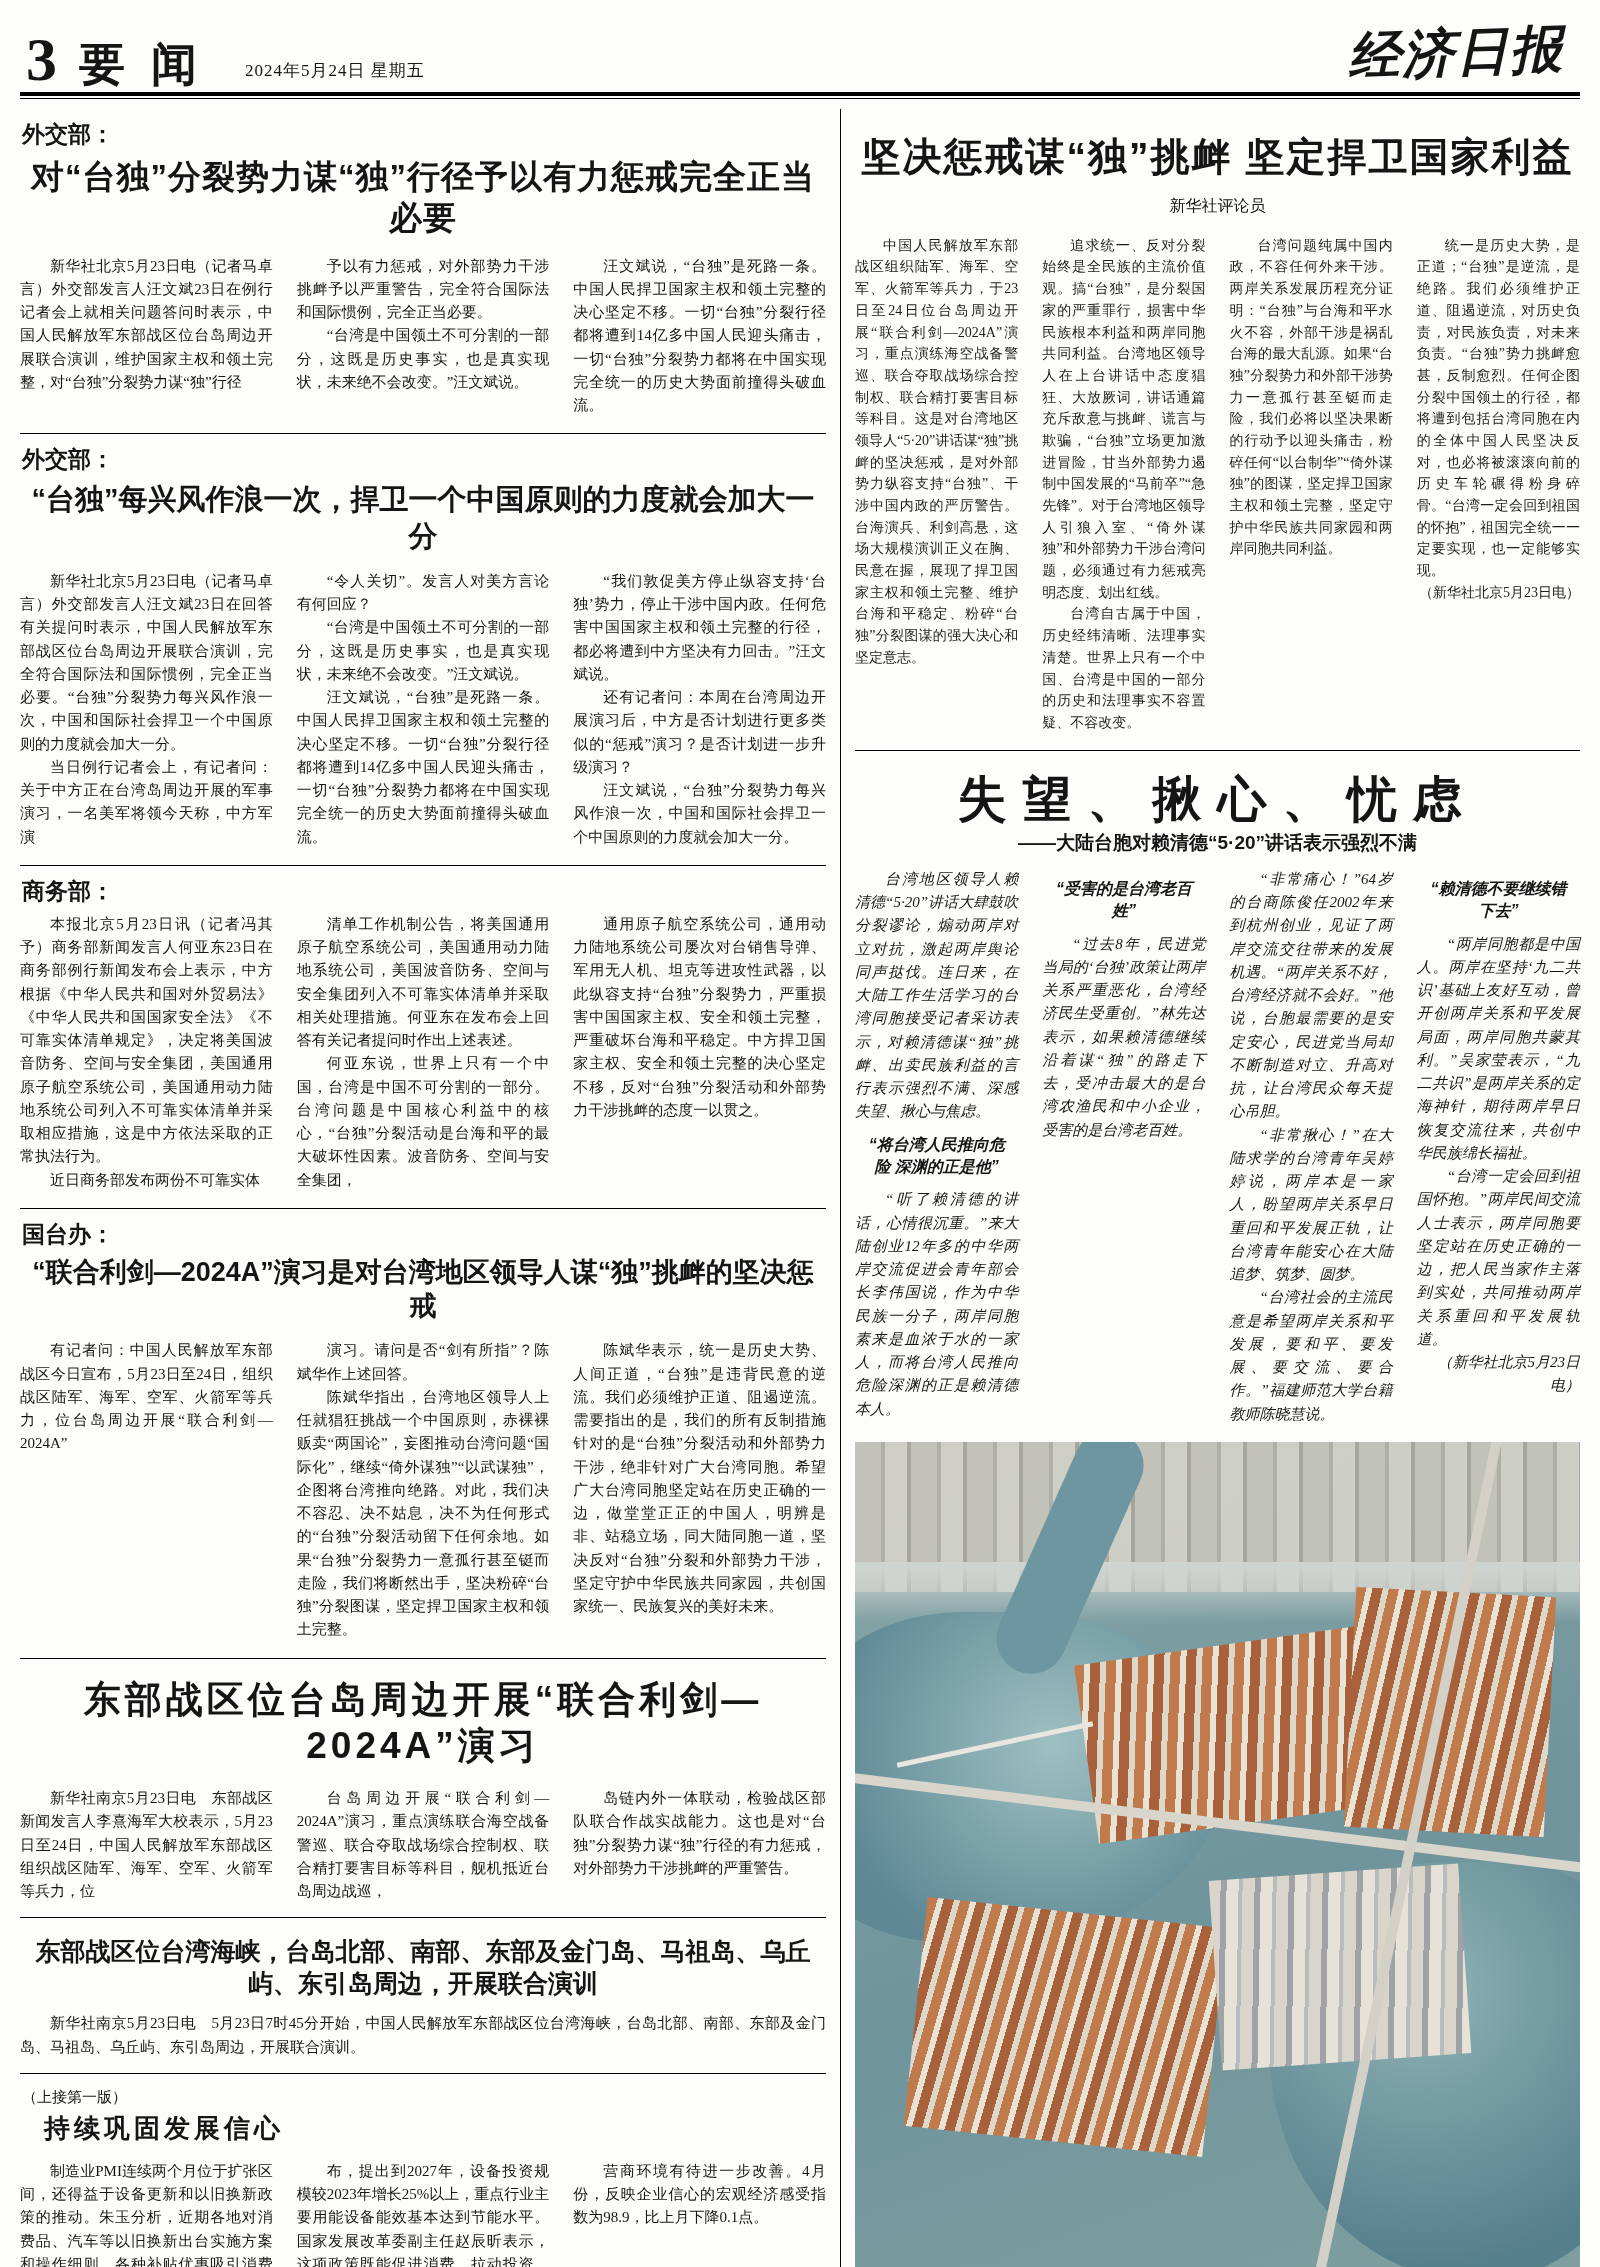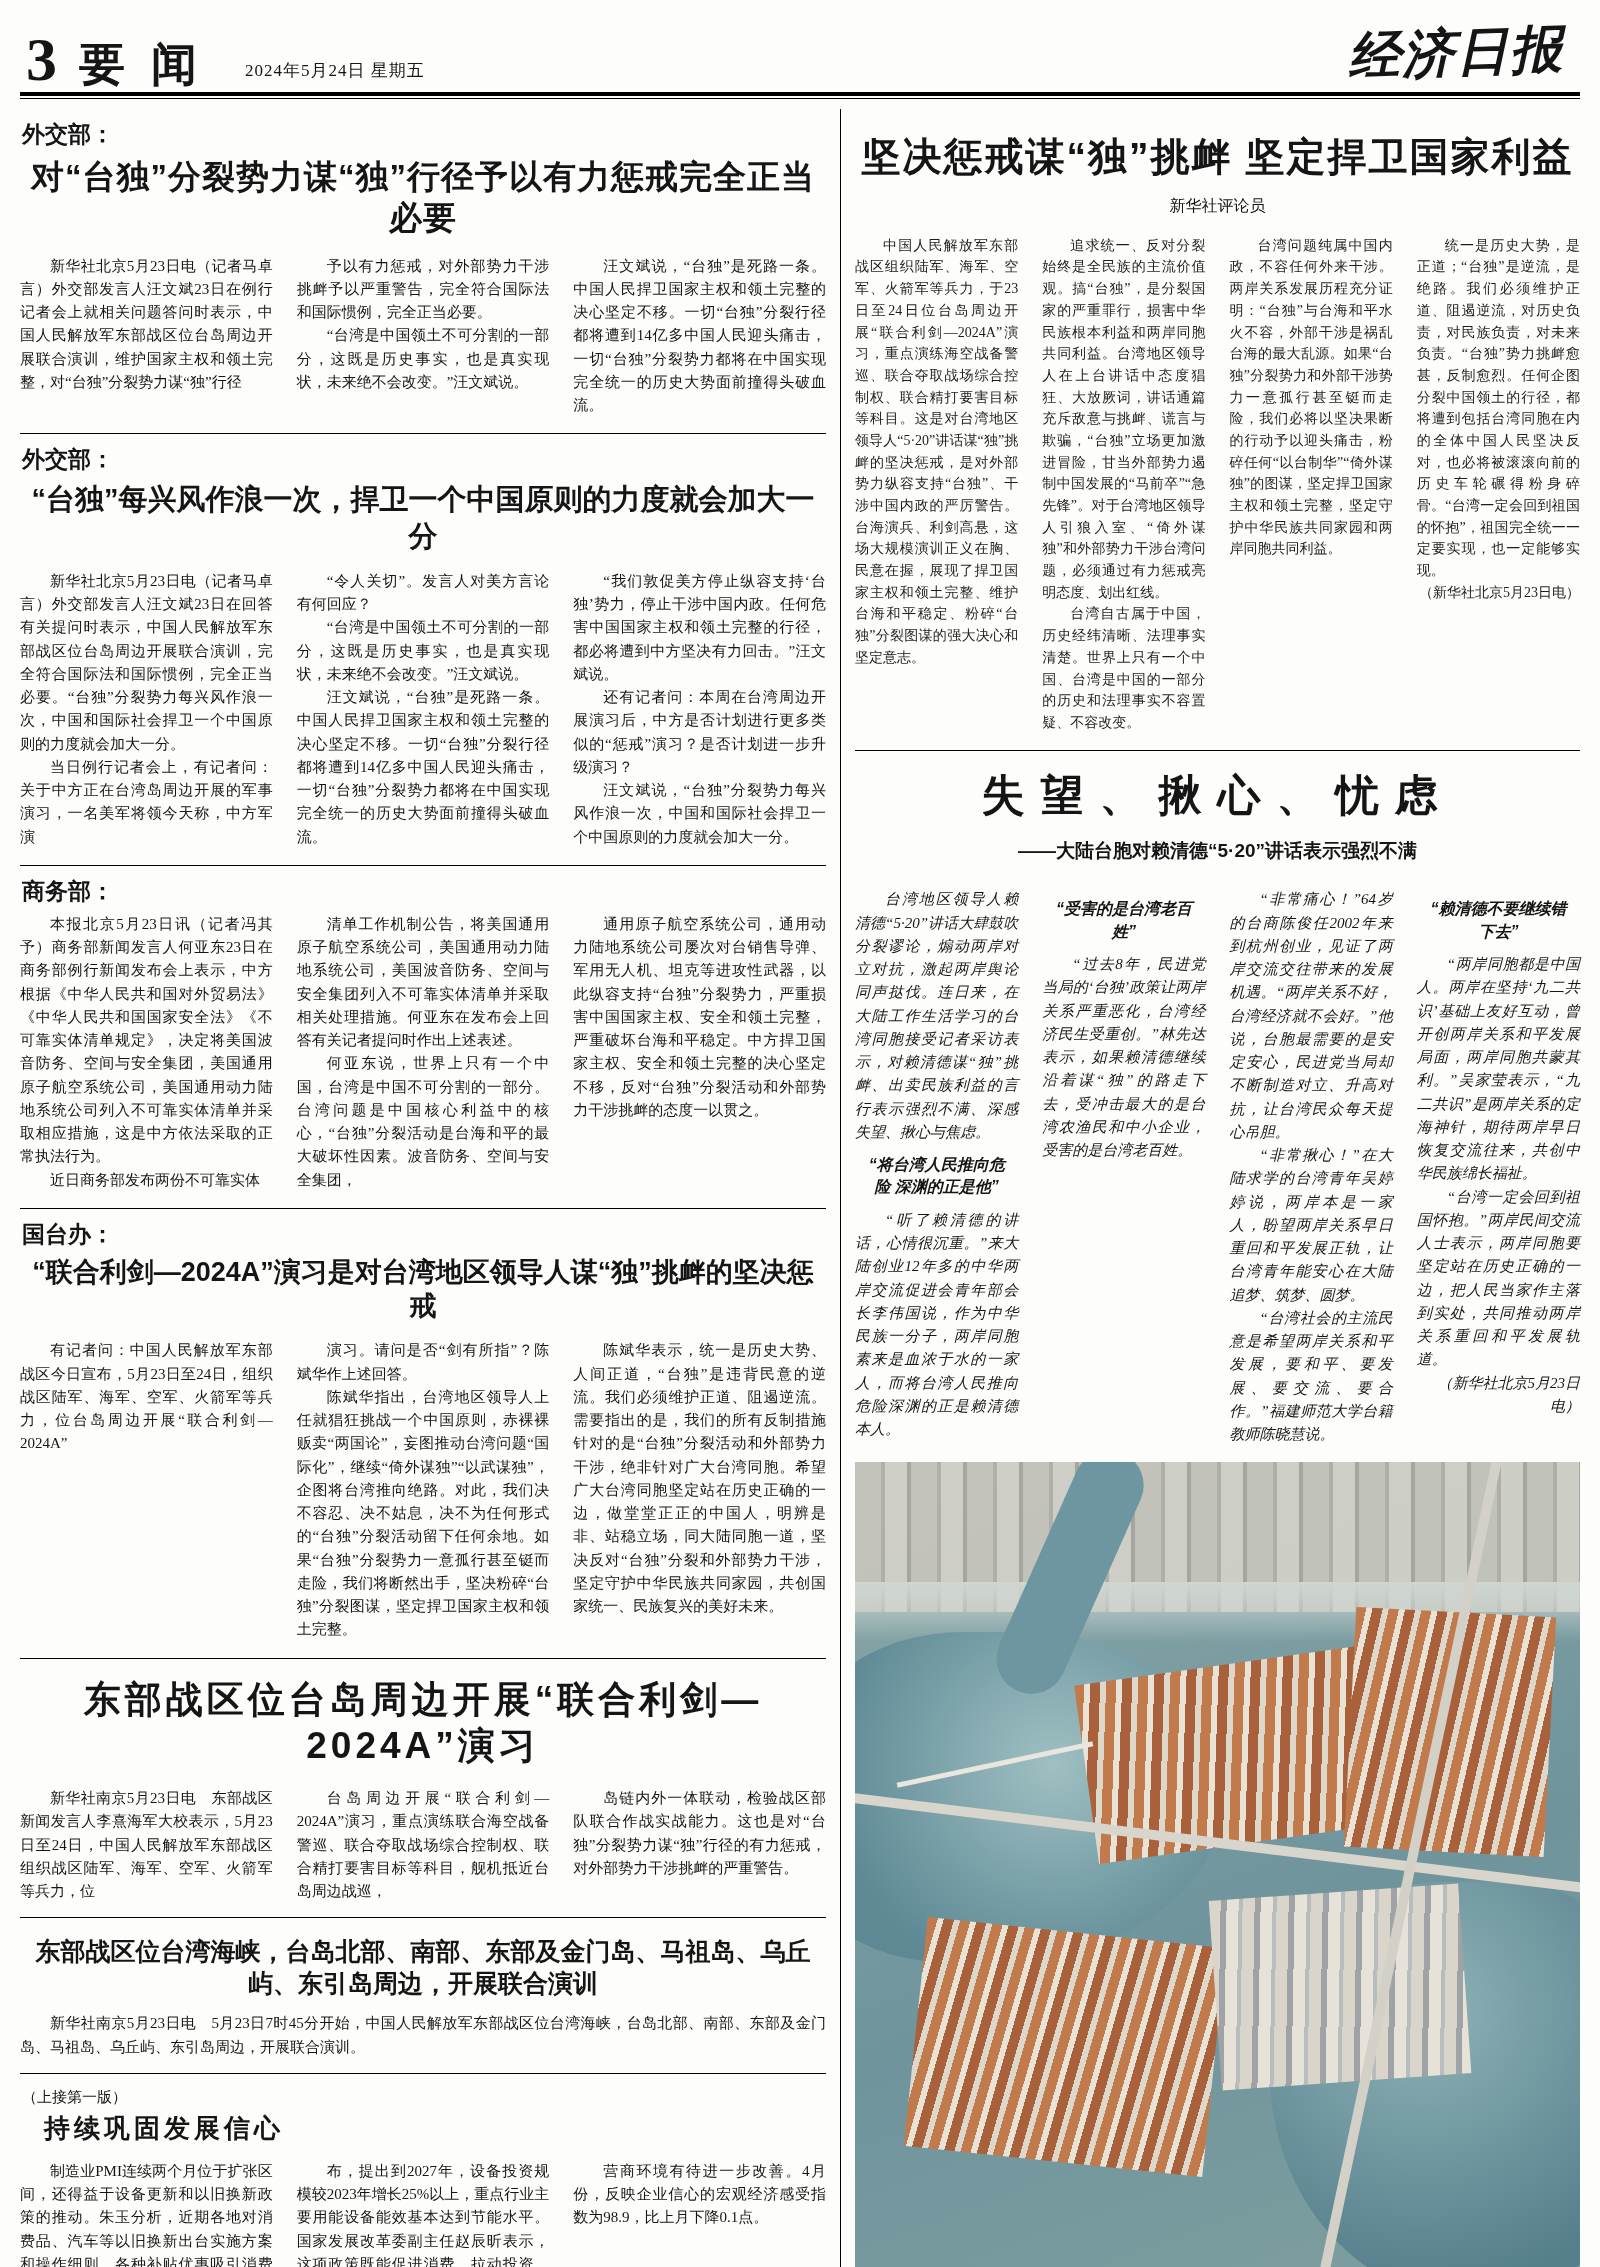--- a/index.html
+++ b/index.html
@@ -49,23 +49,23 @@
 
   
   .jump-note { font-size:15px; margin:14px 0 4px 2px; }
   .jump-title { font-family:"Liberation Sans","DejaVu Sans",sans-serif; font-size:26px; font-weight:bold;
                 margin:4px 0 14px 24px; letter-spacing:4px; }
 
   
   .h-comm { font-size:39px; letter-spacing:2px; margin:24px 0 14px; }
   .byline { text-align:center; font-size:16px; margin-bottom:18px; }
   .fangsong p { font-size:14px; color:#1d1d1d; }
-  .h-react { font-size:43px; letter-spacing:16px; margin:18px 0 16px; }
+  .h-react { font-size:49px; letter-spacing:16px; margin:18px 0 0; }
   .sub-react { text-align:center; font-family:"Liberation Sans","DejaVu Sans",sans-serif; font-weight:bold;
-               font-size:19px; margin-bottom:24px; }
+               font-size:19px; margin-bottom:12px; }
   .kaiti p, .kaiti h4 { font-style:italic; }
 
   
   .photo { margin-top:16px; width:100%; height:842px; position:relative; overflow:hidden;
            background:linear-gradient(160deg,#8aa7a6 0%,#7b9da2 30%,#6f949c 55%,#7fa0a0 100%); }
   .photo .cityfar { position:absolute; left:0; top:0; width:100%; height:150px;
       background:repeating-linear-gradient(90deg,#c9c6bd 0 26px,#b4b1a8 26px 30px,#d6d3ca 30px 52px,#a9a69d 52px 56px);
       opacity:.9; }
   .photo .haze { position:absolute; left:0; top:120px; width:100%; height:60px;
       background:linear-gradient(#cfd6d2,rgba(207,214,210,0)); }

